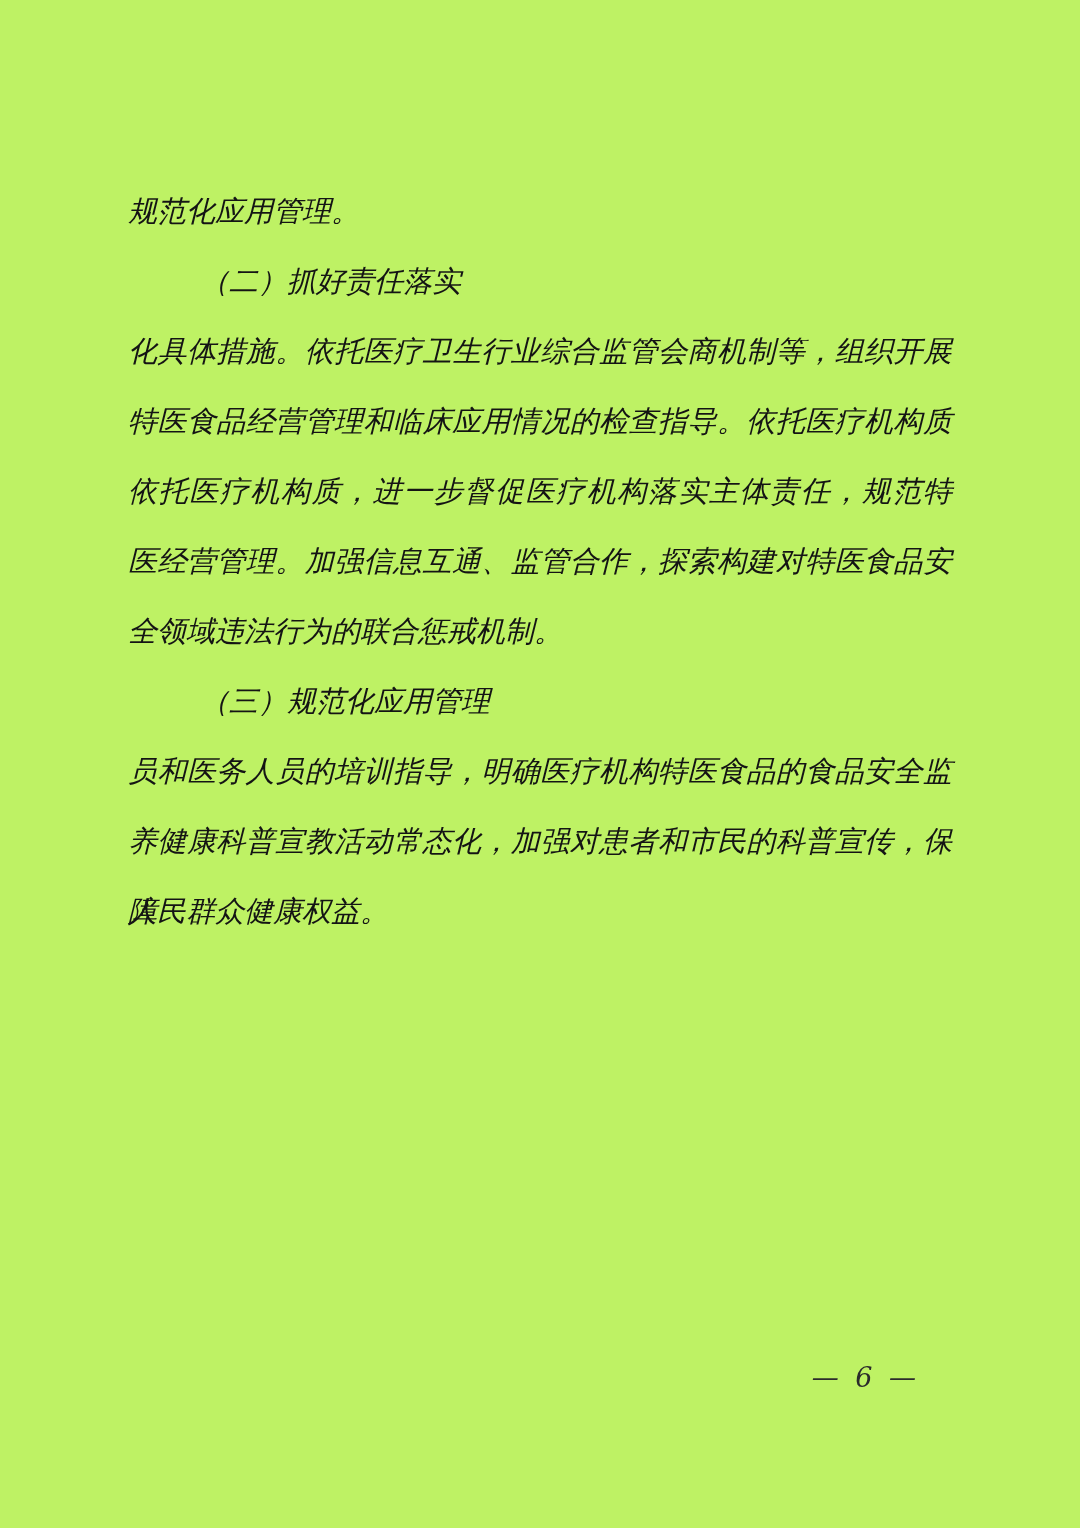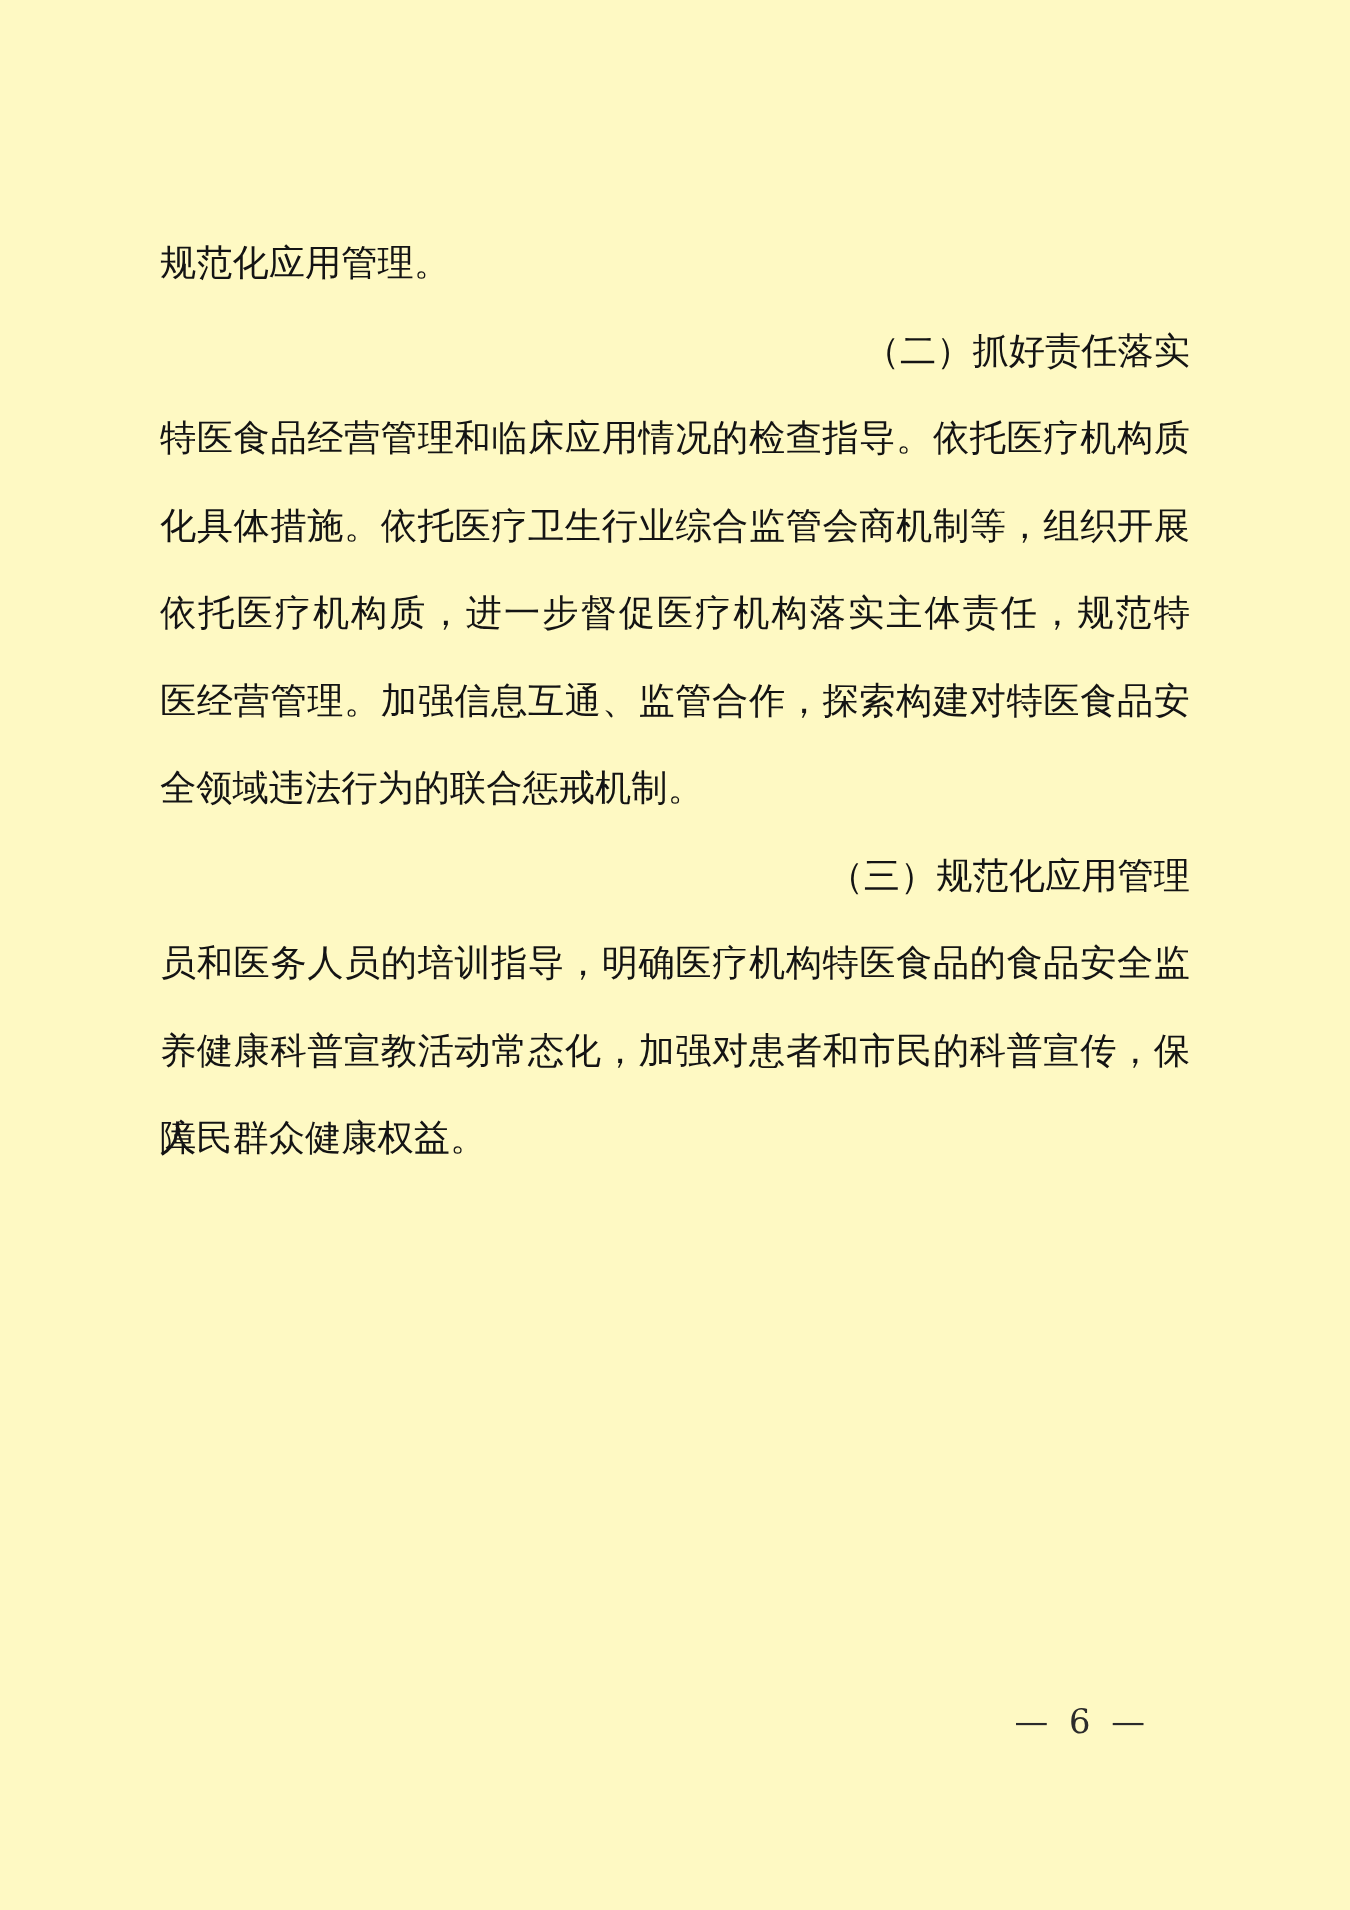--- a/index.html
+++ b/index.html
@@ -10,21 +10,22 @@
     width: 1080px;
     height: 1528px;
     background: #ffffff;
     position: relative;
     overflow: hidden;
     font-family: "Liberation Sans", sans-serif;
   }
   .page {
     position: absolute;
     inset: 0;
-    background: #fef9c3;
+    background: #bef264;
+    font-style: italic;
   }
   .doc-body {
     position: absolute;
     left: 128px;
     top: 176px;
     width: 824px;
     color: #141414;
     font-size: 29px;
     font-weight: 500;
   }
@@ -34,43 +35,42 @@
     white-space: nowrap;
     text-align: left;
   }
   .doc-line.justify {
     white-space: normal;
     text-align: justify;
     text-align-last: justify;
   }
   .doc-line.indent {
     text-indent: 72px;
-    text-align: right;
   }
   .doc-footer {
     position: absolute;
     top: 1362px;
     right: 160px;
     color: #2b2b2b;
     font-family: "DejaVu Serif", "Liberation Serif", serif;
     font-size: 27px;
     letter-spacing: 4px;
     white-space: nowrap;
   }
 </style>
 </head>
 <body>
 
 <div class="page">
 
   <div class="doc-body">
     <div class="doc-line">规范化应用管理。</div>
     <div class="doc-line indent">（二）抓好责任落实</div>
+    <div class="doc-line justify">化具体措施。依托医疗卫生行业综合监管会商机制等，组织开展</div>
     <div class="doc-line justify">特医食品经营管理和临床应用情况的检查指导。依托医疗机构质</div>
-    <div class="doc-line justify">化具体措施。依托医疗卫生行业综合监管会商机制等，组织开展</div>
     <div class="doc-line justify">依托医疗机构质，进一步督促医疗机构落实主体责任，规范特</div>
     <div class="doc-line justify">医经营管理。加强信息互通、监管合作，探索构建对特医食品安</div>
     <div class="doc-line">全领域违法行为的联合惩戒机制。</div>
     <div class="doc-line indent">（三）规范化应用管理</div>
     <div class="doc-line justify">员和医务人员的培训指导，明确医疗机构特医食品的食品安全监</div>
     <div class="doc-line justify">养健康科普宣教活动常态化，加强对患者和市民的科普宣传，保障</div>
     <div class="doc-line">人民群众健康权益。</div>
   </div>
 
   <div class="doc-footer">— 6 —</div>

